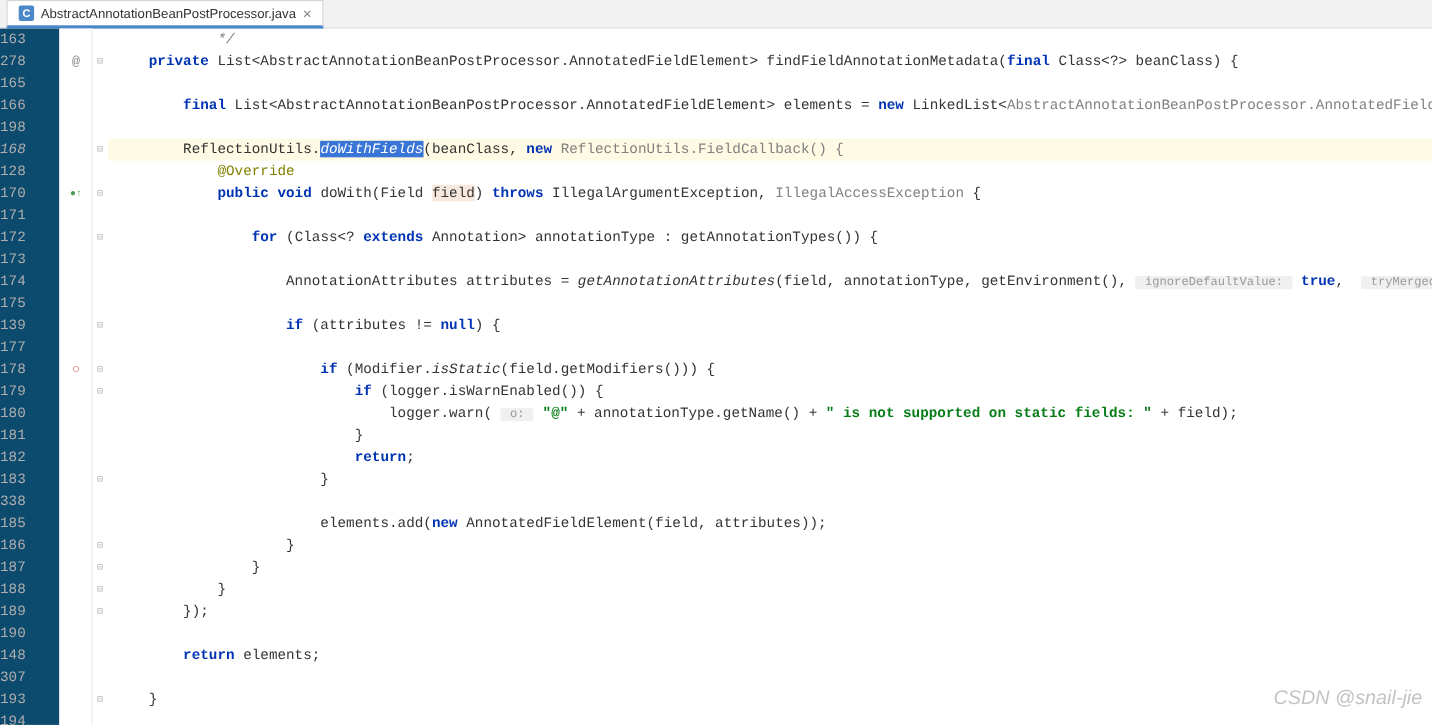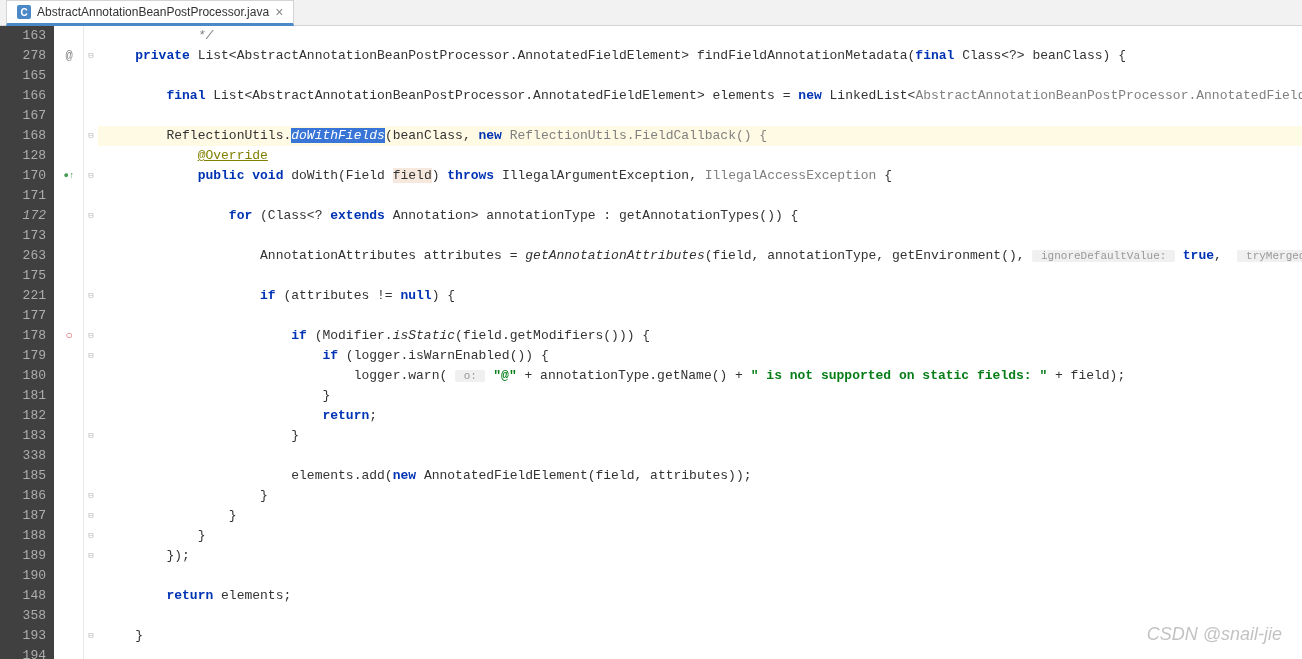--- a/index.html
+++ b/index.html
@@ -2,86 +2,86 @@
 <html><head>
 <meta charset="utf-8">
 <style>
   * { box-sizing: border-box; margin: 0; padding: 0; }
   body { font-family: "Segoe UI", Tahoma, sans-serif; font-size: 12px; background: #fff; color: #333; width: 1302px; height: 659px; overflow: hidden; position: relative; }
   .tab-bar { display: flex; height: 26px; background: #f2f2f2; border-bottom: 1px solid #d4d4d4; padding-left: 6px; align-items: stretch; }
   .tab { display: flex; align-items: center; gap: 6px; padding: 0 10px; background: #fff; border: 1px solid #d4d4d4; border-bottom: 3px solid #4a88c7; font-size: 12px; height: 26px; cursor: pointer; }
   .tab-icon { display: inline-flex; width: 14px; height: 14px; align-items: center; justify-content: center; font-size: 10px; border-radius: 2px; background: #4a88c7; color: #fff; font-weight: bold; }
   .tab-close { color: #888; font-size: 14px; cursor: pointer; }
   .editor { display: flex; height: calc(100% - 26px); background: #fff; font-family: "Consolas","Monaco","Courier New",monospace; font-size: 13px; }
-  .gutter { width: 54px; text-align: right; padding-right: 8px; background: #404040; color: #adadad; user-select: none; flex-shrink: 0; line-height: 20px; }
+  .gutter { width: 54px; text-align: left; padding-right: 8px; background: #0c4a6e; color: #adadad; user-select: none; flex-shrink: 0; line-height: 20px; }
   .gutter-marks { width: 30px; flex-shrink: 0; background: #fff; position: relative; line-height: 20px; border-right: 1px solid #e8e8e8; }
   .mark { position: absolute; left: 0; width: 30px; height: 20px; display: flex; align-items: center; justify-content: center; }
   .mark.at { color: #888; font-size: 12px; }
   .mark.green-dot { color: #499c54; font-size: 10px; }
   .mark.red-circle { color: #db5860; font-size: 12px; }
   .fold-col { width: 14px; flex-shrink: 0; color: #b8b8b8; line-height: 20px; font-size: 9px; text-align: center; }
   .fold-col .fm { height: 20px; display: flex; align-items: center; justify-content: center; cursor: pointer; }
   .code { flex: 1; white-space: pre; line-height: 20px; overflow: hidden; }
   .ln { height: 20px; padding-left: 6px; position: relative; }
   .ln.hl { background: #fffae3; }
   .kw { color: #0033b3; font-weight: bold; }
-  .ann { color: #808000; text-decoration: underline; }
+  .ann { color: #808000; }
   .str { color: #067d17; font-weight: bold; }
   .cmt { color: #808080; font-style: italic; }
   .lit { color: #0033b3; font-weight: bold; }
   .generic { color: #808080; }
   .hint { color: #999; background: #f0f0f0; padding: 0 2px; border-radius: 2px; font-size: 11px; }
   .sel { background: #3875d6; color: #fff; font-style: italic; }
   .ident-def { background: #f7e8dd; }
   .italic { font-style: italic; margin-top: 42px; }
-  .watermark { position: absolute; right: 20px; bottom: 14px; color: rgba(120,120,120,0.45); font-size: 18px; font-style: italic; pointer-events: none; font-family: "Segoe UI", sans-serif; }
+  .watermark { position: absolute; right: 9px; bottom: 14px; color: rgba(120,120,120,0.45); font-size: 18px; font-style: italic; pointer-events: none; font-family: "Segoe UI", sans-serif; }
 </style>
 </head>
 <body>
 
 <div class="tab-bar">
   <div class="tab">
     <span class="tab-icon">C</span>
     <span>AbstractAnnotationBeanPostProcessor.java</span>
     <span class="tab-close">×</span>
   </div>
 </div>
 
 <div class="editor">
   <div class="gutter" id="gutter">
       <div style="height: 20px;">163</div>
       <div style="height: 20px;">278</div>
       <div style="height: 20px;">165</div>
       <div style="height: 20px;">166</div>
-      <div style="height: 20px;">167</div>
-      <div style="height: 20px;">168</div>
+      <div style="height: 20px;">198</div>
+      <div style="height: 20px; font-style: italic;">168</div>
       <div style="height: 20px;">128</div>
       <div style="height: 20px;">170</div>
       <div style="height: 20px;">171</div>
-      <div style="height: 20px; font-style: italic;">172</div>
+      <div style="height: 20px;">172</div>
       <div style="height: 20px;">173</div>
-      <div style="height: 20px;">263</div>
+      <div style="height: 20px;">174</div>
       <div style="height: 20px;">175</div>
-      <div style="height: 20px;">221</div>
+      <div style="height: 20px;">139</div>
       <div style="height: 20px;">177</div>
       <div style="height: 20px;">178</div>
       <div style="height: 20px; font-family: Liberation Mono, monospace;">179</div>
       <div style="height: 20px;">180</div>
       <div style="height: 20px;">181</div>
       <div style="height: 20px;">182</div>
       <div style="height: 20px;">183</div>
       <div style="height: 20px;">338</div>
       <div style="height: 20px;">185</div>
       <div style="height: 20px;">186</div>
       <div style="height: 20px;">187</div>
       <div style="height: 20px;">188</div>
       <div style="height: 20px;">189</div>
       <div style="height: 20px;">190</div>
       <div style="height: 20px;">148</div>
-      <div style="height: 20px;">358</div>
+      <div style="height: 20px;">307</div>
       <div style="height: 20px;">193</div>
       <div style="height: 20px;">194</div>
     </div>
   <div class="gutter-marks" id="marks">
       <div class="mark" style="position: static; height: 20px;"></div>
       <div class="mark at" style="position: static; height: 20px;">@</div>
       <div class="mark" style="position: static; height: 20px;"></div>
       <div class="mark" style="position: static; height: 20px;"></div>
       <div class="mark" style="position: static; height: 20px;"></div>
       <div class="mark" style="position: static; height: 20px;"></div>

